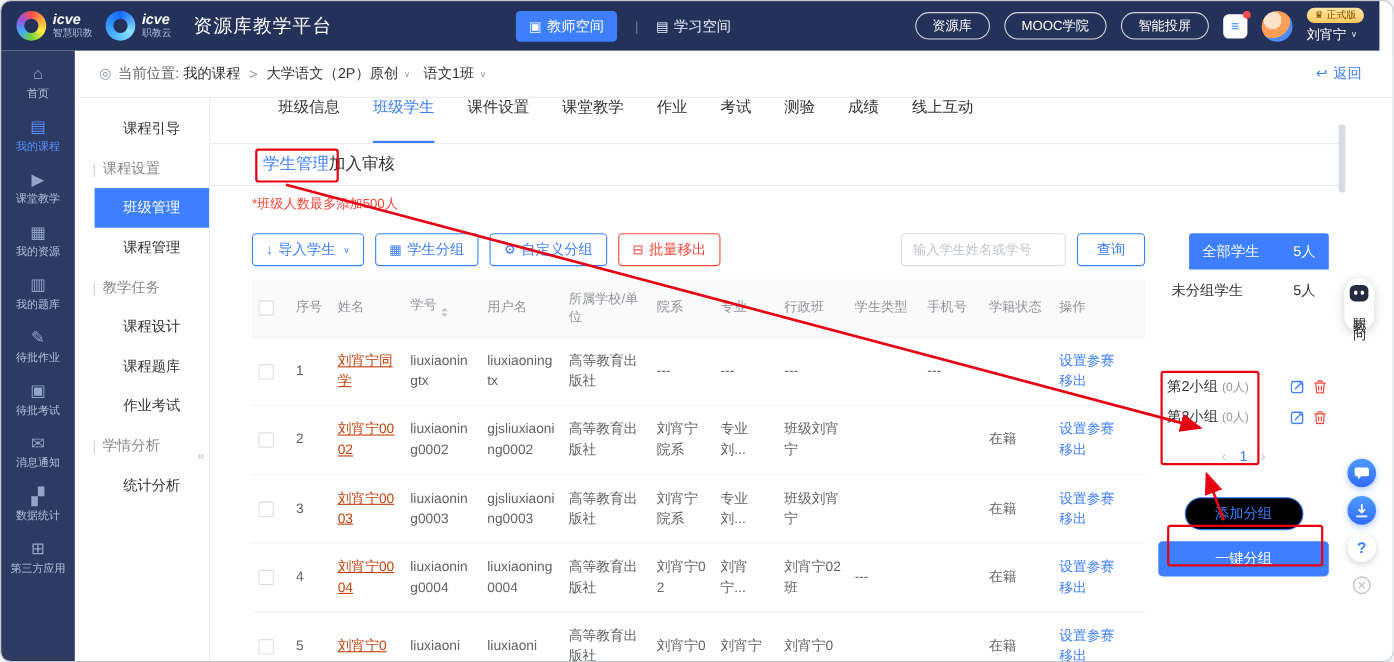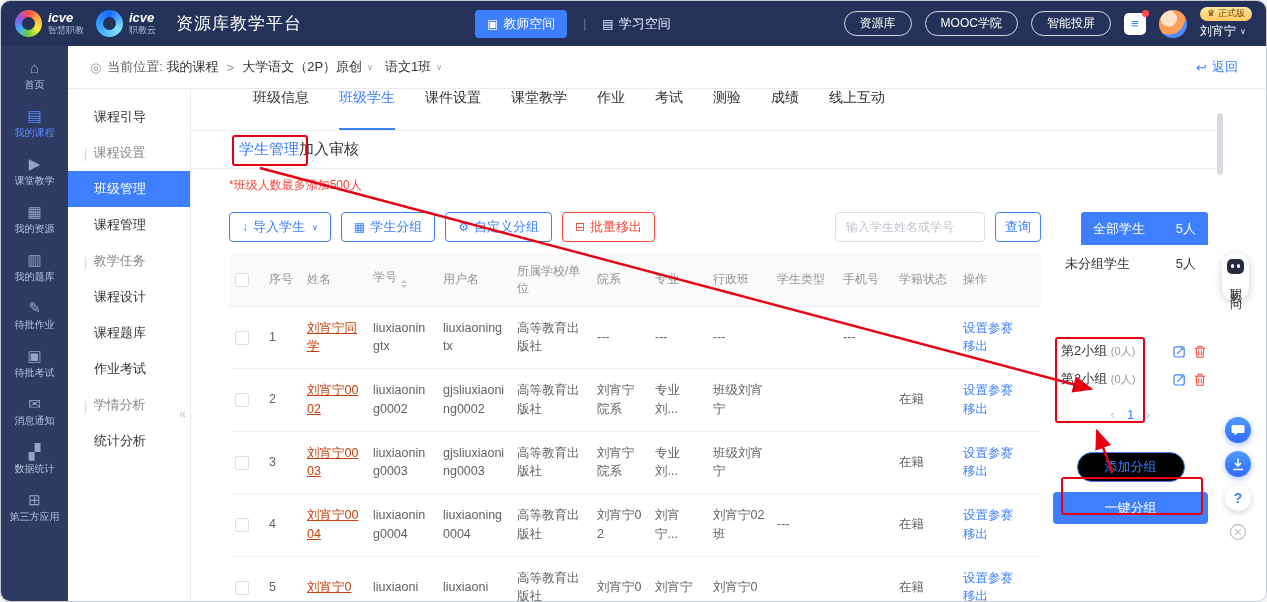--- a/index.html
+++ b/index.html
@@ -1,20 +1,20 @@
 <!DOCTYPE html>
 <html><head>
 <meta charset="utf-8">
 <style>
 *{margin:0;padding:0;box-sizing:border-box;font-family:"Liberation Sans","DejaVu Sans",sans-serif;}
 body{background:#f2f3f5;}
 .screen{position:relative;width:1267px;height:602px;background:#fff;border:1px solid #c5c8ce;border-radius:10px;overflow:hidden;}
 
 
-.navbar{position:absolute;top:0;left:0;right:0;height:45px;background:#24325a;display:flex;align-items:center;padding:0 14px;z-index:10;color:#fff;}
+.navbar{position:absolute;top:0;left:0;right:12px;height:45px;background:#24325a;display:flex;align-items:center;padding:0 14px;z-index:10;color:#fff;}
 .brand{display:flex;align-items:center;gap:6px;margin-right:12px;}
 .logo-swirl{width:27px;height:27px;border-radius:50%;background:conic-gradient(#ff4d4f,#ffa940,#ffec3d,#73d13d,#40a9ff,#9254de,#ff4d4f);position:relative;flex:none;}
 .logo-swirl::after{content:'';position:absolute;inset:7px;background:#24325a;border-radius:50%;}
 .logo-swirl.blue{background:conic-gradient(#1769ff,#85e3ff,#40a9ff,#1769ff);}
 .brand-text{display:flex;flex-direction:column;line-height:1.1;}
 .brand-name{font-size:13px;font-weight:bold;font-style:italic;}
 .brand-sub{font-size:9px;color:#aebdde;}
 .platform-title{font-size:17px;letter-spacing:1px;margin-left:8px;white-space:nowrap;}
 .nav-center{display:flex;align-items:center;margin-left:auto;}
 .btn-teacher{display:inline-flex;align-items:center;gap:5px;background:#3d7fff;color:#fff;font-size:13px;height:28px;padding:0 12px;border-radius:4px;border:none;cursor:pointer;}
@@ -41,21 +41,21 @@
 
 .breadcrumb{position:absolute;top:45px;left:67px;right:0;height:43px;background:#fff;border-bottom:1px solid #ececec;display:flex;align-items:center;padding:0 28px 0 22px;font-size:13px;color:#666;z-index:8;}
 .bc-icon{color:#8a93a6;margin-right:6px;}
 .bc-sep{margin:0 8px;color:#999;}
 .bc-item{color:#333;cursor:pointer;}
 .bc-caret{font-size:8px;color:#999;margin-left:5px;cursor:pointer;}
 .bc-back{margin-left:auto;color:#3d7fff;display:flex;gap:5px;align-items:center;cursor:pointer;}
 
 
 .course-menu{position:absolute;top:88px;left:67px;width:123px;bottom:0;background:#fff;border-right:1px solid #ececec;padding-top:10px;z-index:7;}
-.cm-item{height:36px;display:flex;align-items:center;padding-left:26px;font-size:13px;color:#333;cursor:pointer;}
+.cm-item{height:36px;display:flex;align-items:center;padding-left:26px;font-size:13px;color:#333;cursor:pointer;margin-left:18px;}
 .cm-item.active{background:#3d7fff;color:#fff;}
 .cm-section{height:36px;display:flex;align-items:center;padding-left:16px;font-size:13px;color:#888;gap:6px;}
 .cm-bar{color:#d4d4d4;}
 .cm-collapse{position:absolute;right:4px;top:318px;color:#c0c4cc;font-size:12px;cursor:pointer;}
 
 
 .main{position:absolute;top:88px;left:190px;right:0;bottom:0;background:#fff;padding-right:45px;}
 .tabs-row{height:42px;border-bottom:1px solid #ececec;display:flex;align-items:stretch;padding-left:62px;gap:30px;}
 .tab{display:flex;align-items:flex-start;font-size:14px;color:#333;border-bottom:2px solid transparent;cursor:pointer;white-space:nowrap;}
 .tab.active{color:#3d7fff;border-bottom-color:#3d7fff;}
@@ -65,21 +65,21 @@
 .notice{margin:8px 0 0 38px;font-size:12px;color:#f5483b;}
 .content-row{display:flex;align-items:flex-start;padding-left:38px;}
 .left-col{width:812px;flex:none;}
 .toolbar{display:flex;align-items:center;gap:10px;margin-top:18px;}
 .btn{height:30px;display:inline-flex;align-items:center;gap:5px;padding:0 12px;border-radius:4px;font-size:13px;background:#fff;border:1px solid #3d7fff;color:#3d7fff;cursor:pointer;white-space:nowrap;}
 .btn.red{border-color:#f5483b;color:#f5483b;}
 .caret2{font-size:8px;margin-left:2px;}
 .search-box{margin-left:auto;display:flex;gap:10px;}
 .search-input{width:150px;height:30px;border:1px solid #dcdfe6;border-radius:4px;padding:0 10px;font-size:12px;color:#333;outline:none;}
 .search-input::placeholder{color:#c0c4cc;}
-.btn-query{width:46px;justify-content:center;}
+.btn-query{width:62px;justify-content:center;}
 
 
 .stu-table{width:100%;border-collapse:collapse;table-layout:fixed;margin-top:12px;}
 .stu-table th{background:#fafafa;color:#909399;font-size:12px;font-weight:normal;text-align:left;padding:9px 6px;border-bottom:1px solid #ebeef5;vertical-align:middle;line-height:1.4;}
 .stu-table td{font-size:12.5px;color:#606266;padding:12px 6px;border-bottom:1px solid #f2f3f7;vertical-align:middle;word-break:break-all;line-height:1.5;}
 .cb{display:inline-block;width:14px;height:14px;border:1px solid #dcdfe6;border-radius:2px;background:#fff;vertical-align:middle;cursor:pointer;}
 .link{color:#c2410c;cursor:pointer;text-decoration:underline;}
 .acts a{display:block;color:#3d7fff;cursor:pointer;text-decoration:none;}
 .sort{display:inline-flex;flex-direction:column;margin-left:4px;vertical-align:-2px;cursor:pointer;}
 .sort i{width:0;height:0;border:3.5px solid transparent;display:block;}

